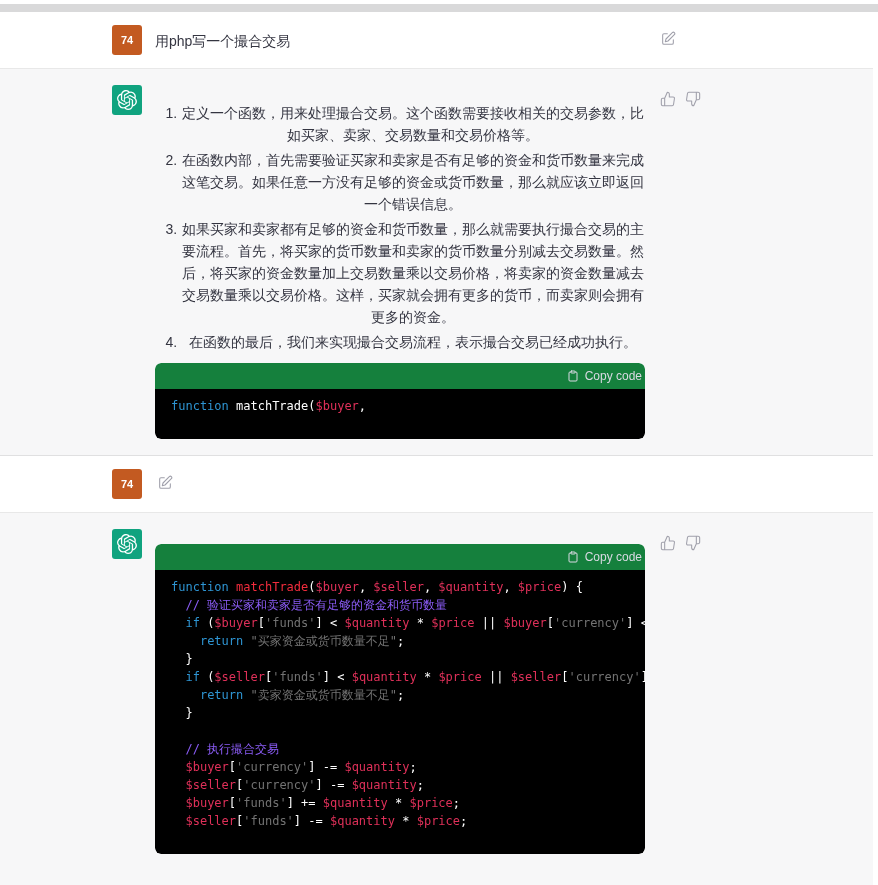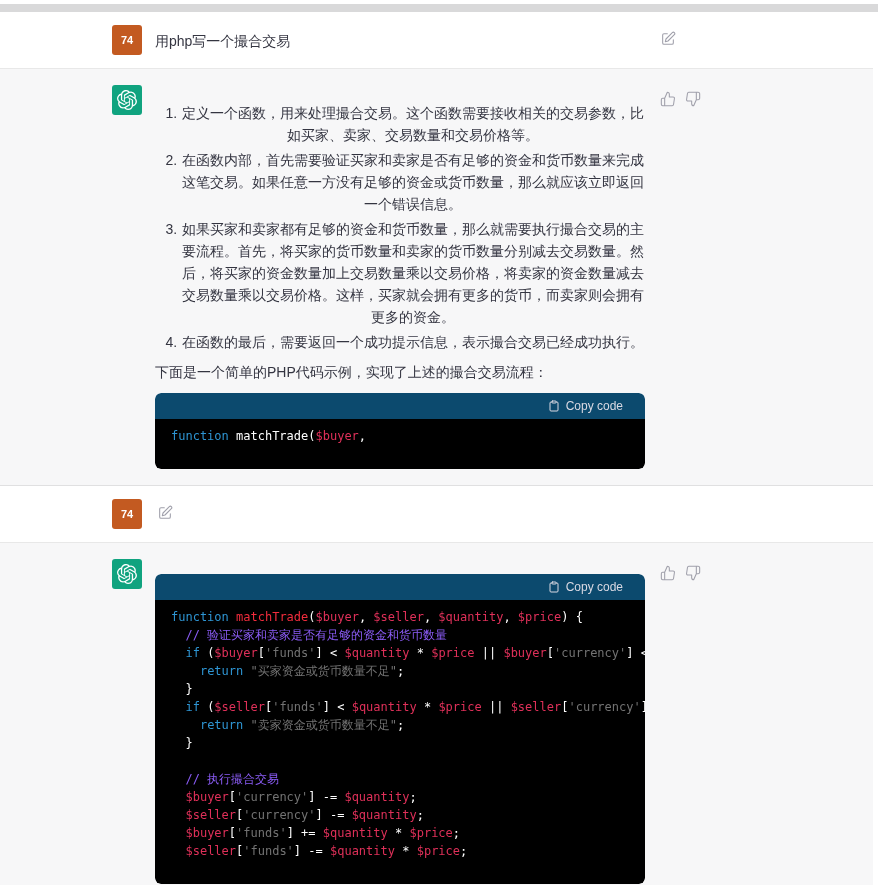--- a/index.html
+++ b/index.html
@@ -28,22 +28,22 @@
   .content p { margin:0; }
   .content .outro { margin-top:8px; }
   .content ol { margin:12px 0 0 0; padding-left:26px;text-align:center; }
   .content ol li { margin-bottom:3px; }
 
   .actions { display:flex; gap:9px; padding-top:6px; margin-left:2px; color:#a0a0ab; }
   .actions svg { width:16px; height:16px; stroke:#a0a0ab; fill:none; stroke-width:1.6;
                  stroke-linecap:round; stroke-linejoin:round; cursor:pointer; }
 
   .codeblock { margin-top:10px; width:490px; border-radius:6px; overflow:hidden; }
-  .code-header { height:26px; background:#0c4a6e; display:flex; align-items:center;
-                 justify-content:flex-end; padding:0 22px; border-radius:6px 6px 0 0; }
+  .code-header { height:26px; background:#15803d; display:flex; align-items:center;
+                 justify-content:flex-end; padding:0 3px; border-radius:6px 6px 0 0; }
   .copy-btn { display:flex; align-items:center; gap:6px; background:none; border:none;
               color:#d9d9e3; font-size:12px; font-family:"Liberation Sans","DejaVu Sans",sans-serif;
               cursor:pointer; }
   .copy-btn svg { width:12px; height:12px; stroke:#d9d9e3; fill:none; stroke-width:2;
                   stroke-linecap:round; stroke-linejoin:round; }
   .code-body { background:#000; padding:8px 16px 24px 16px; border-radius:0 0 6px 6px;
                font-family:"DejaVu Sans Mono",monospace; font-size:12px; line-height:18px;
                color:#fff; white-space:pre; overflow:hidden; }
   .code-line { min-height:18px; }
 
@@ -80,23 +80,22 @@
       <div class="avatar gpt-avatar">
         <svg viewBox="0 0 24 24">
           <path d="M22.2819 9.8211a5.9847 5.9847 0 0 0-.5157-4.9108 6.0462 6.0462 0 0 0-6.5098-2.9A6.0651 6.0651 0 0 0 4.9807 4.1818a5.9847 5.9847 0 0 0-3.9977 2.9 6.0462 6.0462 0 0 0 .7427 7.0966 5.98 5.98 0 0 0 .511 4.9107 6.051 6.051 0 0 0 6.5146 2.9001A5.9847 5.9847 0 0 0 13.2599 24a6.0557 6.0557 0 0 0 5.7718-4.2058 5.9894 5.9894 0 0 0 3.9977-2.9001 6.0557 6.0557 0 0 0-.7475-7.073zM13.2599 22.4301a4.4755 4.4755 0 0 1-2.8764-1.0408l.1419-.0804 4.7783-2.7582a.7948.7948 0 0 0 .3927-.6813v-6.7369l2.02 1.1686a.071.071 0 0 1 .038.0615v5.5826a4.504 4.504 0 0 1-4.4945 4.4944zm-9.6607-4.1254a4.4708 4.4708 0 0 1-.5346-3.0137l.142.0852 4.783 2.7582a.7712.7712 0 0 0 .7806 0l5.8428-3.3685v2.3324a.0804.0804 0 0 1-.0332.0615L9.74 19.9502a4.4992 4.4992 0 0 1-6.1408-1.6464zM2.3408 7.8956a4.485 4.485 0 0 1 2.3655-1.9728V11.6a.7664.7664 0 0 0 .3879.6765l5.8144 3.3543-2.0201 1.1685a.0757.0757 0 0 1-.071 0l-4.8303-2.7865A4.504 4.504 0 0 1 2.3408 7.8956zm16.5963 3.8558L13.1038 8.364 15.1192 7.2a.0757.0757 0 0 1 .071 0l4.8303 2.7913a4.4944 4.4944 0 0 1-.6765 8.1042v-5.6772a.79.79 0 0 0-.407-.667zm2.0107-3.0231l-.142-.0852-4.7735-2.7818a.7759.7759 0 0 0-.7854 0L9.409 9.2297V6.8974a.0662.0662 0 0 1 .0284-.0615l4.8303-2.7866a4.4992 4.4992 0 0 1 6.6802 4.66zM8.3065 12.863l-2.02-1.1638a.0804.0804 0 0 1-.038-.0567V6.0742a4.4992 4.4992 0 0 1 7.3757-3.4537l-.142.0805L8.704 5.459a.7948.7948 0 0 0-.3927.6813zm1.0976-2.3654l2.602-1.4998 2.6069 1.4998v2.9994l-2.5974 1.4997-2.6067-1.4997Z"></path>
         </svg>
       </div>
       <div class="content">
         <ol>
             <li>定义一个函数，用来处理撮合交易。这个函数需要接收相关的交易参数，比如买家、卖家、交易数量和交易价格等。</li>
             <li>在函数内部，首先需要验证买家和卖家是否有足够的资金和货币数量来完成这笔交易。如果任意一方没有足够的资金或货币数量，那么就应该立即返回一个错误信息。</li>
             <li>如果买家和卖家都有足够的资金和货币数量，那么就需要执行撮合交易的主要流程。首先，将买家的货币数量和卖家的货币数量分别减去交易数量。然后，将买家的资金数量加上交易数量乘以交易价格，将卖家的资金数量减去交易数量乘以交易价格。这样，买家就会拥有更多的货币，而卖家则会拥有更多的资金。</li>
-            <li>在函数的最后，需要返回一个成功提示信息，表示撮合交易已经成功执行。</li>
+            <li>在函数的最后，我们来实现撮合交易流程，表示撮合交易已经成功执行。</li>
           </ol>
-        <p class="outro">下面是一个简单的PHP代码示例，实现了上述的撮合交易流程：</p>
         <div class="codeblock">
           <div class="code-header">
             <button class="copy-btn">
               <svg viewBox="0 0 24 24">
                 <path d="M16 4h2a2 2 0 0 1 2 2v14a2 2 0 0 1-2 2H6a2 2 0 0 1-2-2V6a2 2 0 0 1 2-2h2"></path>
                 <rect x="8" y="2" width="8" height="4" rx="1"></rect>
               </svg>
               <span>Copy code</span>
             </button>
           </div>

